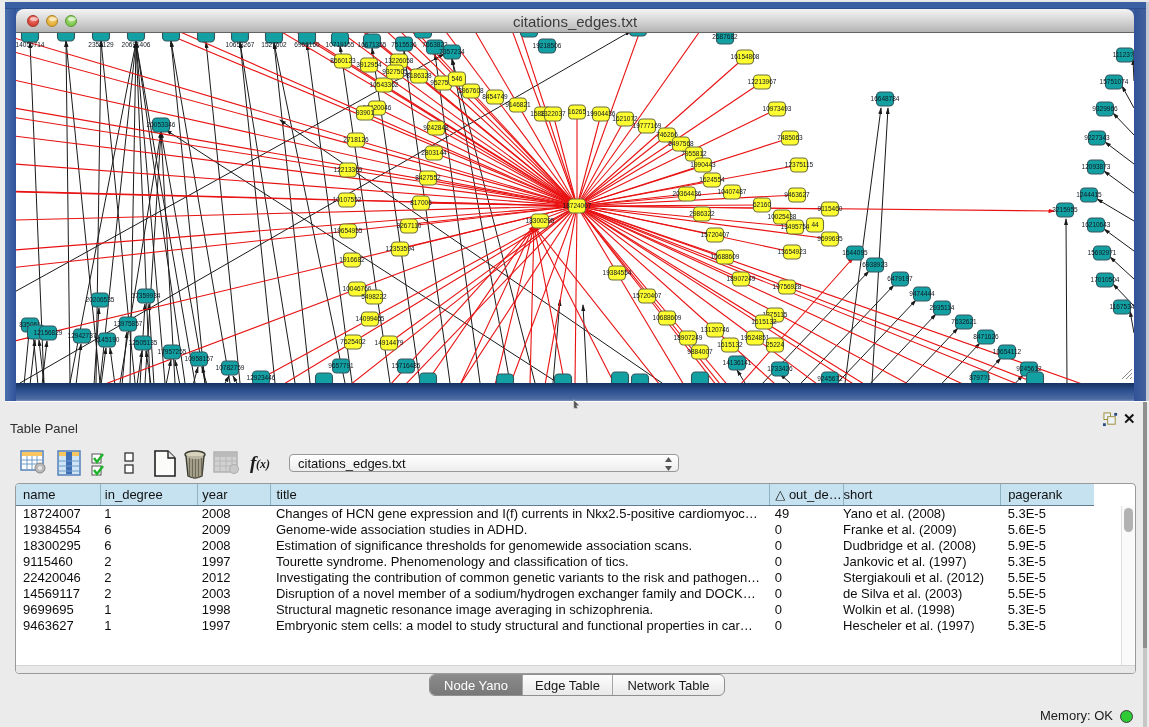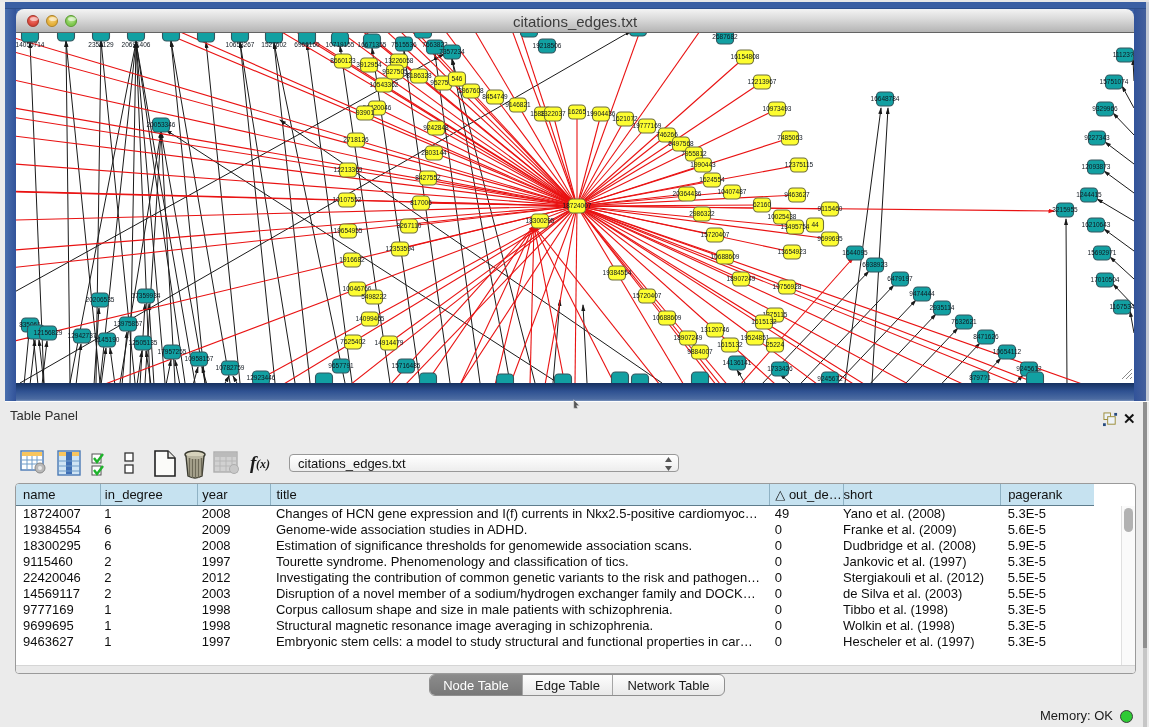--- a/index.html
+++ b/index.html
@@ -22,21 +22,21 @@
 #tlr { left:11px; background:radial-gradient(circle at 50% 35%,#f2807a,#dd4a3d 60%,#b5352f); background-color:#dd4a3d; border:1px solid #a63a30; }
 #tly { left:30px; background:radial-gradient(circle at 50% 35%,#f7d383,#e5b13a 60%); background-color:#e5b13a; border:1px solid #ad822c; }
 #tlg { left:49px; background:radial-gradient(circle at 50% 35%,#c4e8a2,#7fc94e 60%); background-color:#7fc94e; border:1px solid #5d9a38; }
 #graph { position:absolute; left:16px; top:33px; }
 .r { stroke:#e91212; stroke-width:1.1; }
 .k { stroke:#1a1a1a; stroke-width:1; }
 .t { fill:#12a0a2; stroke:#33565e; stroke-width:1.1; }
 .y { fill:#fdfd30; stroke:#6e6e3c; stroke-width:1.1; }
 .nl { font-size:6.5px; fill:#101820; text-anchor:middle; font-family:"Liberation Sans",sans-serif; }
 #panel { position:absolute; left:0; top:402px; width:1149px; height:325px; background:#ebebeb; }
-#ptitle { position:absolute; left:10px; top:6px; font-size:13px; color:#2e2e2e; }
+#ptitle { position:absolute; left:10px; top:19px; font-size:13px; color:#2e2e2e; }
 #pfloat { position:absolute; left:1103px; top:10px; width:15px; height:15px; }
 #pclose { position:absolute; left:1123px; top:8px; font-size:15px; font-weight:bold; color:#111; }
 #tbl { position:absolute; left:15px; top:81px; width:1121px; height:191px; background:#fff;
   border:1px solid #9a9a9a; border-radius:4px; overflow:hidden; }
 table { border-collapse:collapse; table-layout:fixed; width:1078px; font-size:13px; }
 th { background:#c6e2f0; border-left:1px solid #8fb2c4; border-bottom:1px solid #5e7c8c; font-weight:normal;
   height:21px; text-align:left; color:#111; }
 th:first-child { border-left:none; }
 td { height:16px; padding:0; white-space:nowrap; overflow:hidden; color:#0d0d0d; }
 .c1 { width:84px; padding-left:7px; }
@@ -696,29 +696,20 @@
 <tr>
             <td class="c1">14569117</td>
             <td class="c2">2</td>
             <td class="c3">2003</td>
             <td class="c4">Disruption of a novel member of a sodium/hydrogen exchanger family and DOCK…</td>
             <td class="c5">0</td>
             <td class="c6">de Silva et al. (2003)</td>
             <td class="c7">5.5E-5</td>
           </tr>
 <tr>
-            <td class="c1">9777169</td>
-            <td class="c2">1</td>
-            <td class="c3">1998</td>
-            <td class="c4">Corpus callosum shape and size in male patients with schizophrenia.</td>
-            <td class="c5">0</td>
-            <td class="c6">Tibbo et al. (1998)</td>
-            <td class="c7">5.3E-5</td>
-          </tr>
-<tr>
             <td class="c1">9699695</td>
             <td class="c2">1</td>
             <td class="c3">1998</td>
             <td class="c4">Structural magnetic resonance image averaging in schizophrenia.</td>
             <td class="c5">0</td>
             <td class="c6">Wolkin et al. (1998)</td>
             <td class="c7">5.3E-5</td>
           </tr>
 <tr>
             <td class="c1">9463627</td>
@@ -730,21 +721,21 @@
             <td class="c7">5.3E-5</td>
           </tr>
     </tbody>
       </table>
     <div id="sb">
         <div id="sbt"></div>
       </div>
     <div id="tfoot"></div>
   </div>
   <div id="tabs">
-    <div class="tab" id="tab1">Node Table</div>
+    <div class="tab" id="tab1">Node Yano</div>
     <div class="tab" id="tab2">Edge Table</div>
     <div class="tab" id="tab3">Network Table</div>
   </div>
   <div id="mem">Memory: OK</div>
   <div id="dot"></div>
 </div>
 <div id="rstrip1"></div>
 <div id="rstrip2"></div>
 <svg id="cursor" width="10" height="12" viewBox="0 0 10 12">
     <path d="M1 11 L1 1 L8 8 L4.5 8 L6 11.5z" fill="#555" stroke="#eee" stroke-width="0.6"></path>

